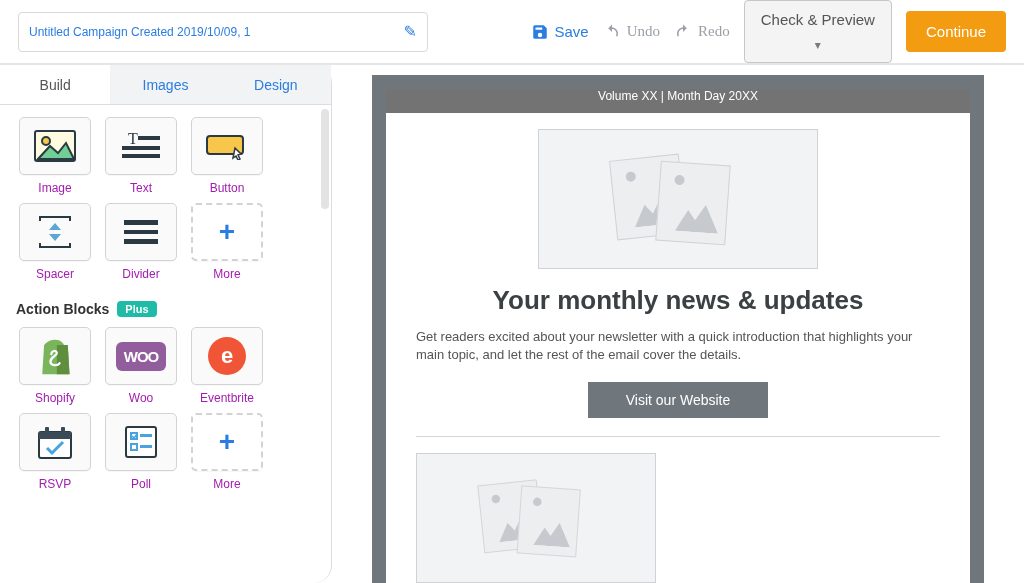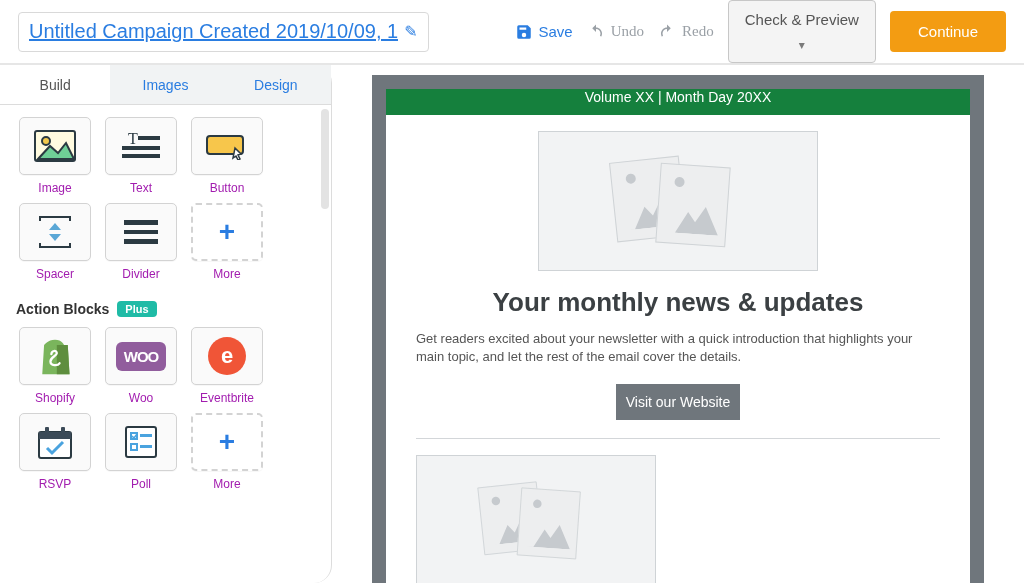--- a/index.html
+++ b/index.html
@@ -1,29 +1,29 @@
 <!DOCTYPE html>
 <html><head>
   <meta charset="utf-8">
   <style>
     * { margin: 0; padding: 0; box-sizing: border-box; }
     body { font-family: Arial, Helvetica, sans-serif; font-size: 14px; color: #333; background: #fff; width: 1024px; height: 583px; overflow: hidden; }
 
     
     .topbar { height: 64px; display: flex; align-items: center; border-bottom: 1px solid #e6e6e6; padding: 0 18px; gap: 14px; }
     .title-wrap { flex: 0 0 410px; height: 40px; border: 1px solid #d9d9d9; border-radius: 4px; display: flex; align-items: center; padding: 0 10px; background: #fff; }
-    .title-text { flex: 1; color: #2a7de1; font-size: 20px; white-space: nowrap; overflow: hidden; text-overflow: ellipsis; text-decoration: underline; }
+    .title-text { flex: 1; color: #2a7de1; font-size: 12px; white-space: nowrap; overflow: hidden; text-overflow: ellipsis; }
     .pencil { color: #2a7de1; font-size: 16px; cursor: pointer; margin-left: 6px; }
     .spacer-flex { flex: 1; }
     .tbtn { display: inline-flex; align-items: center; gap: 6px; font-size: 15px; cursor: pointer; color: #2a7de1; }
     .tbtn.disabled { color: #9aa0a6; cursor: default; font-family: Liberation Serif, serif; }
     .tbtn svg, .tbtn .glyph { width: 18px; height: 18px; display: inline-block; }
     .check-preview { border: 1px solid #c7c7c7; background: #f4f4f4; border-radius: 4px; padding: 10px 16px; color: #555; display: inline-flex; align-items: center; gap: 10px; cursor: pointer; font-size: 15px; flex-direction: column; }
     .chev-down { font-size: 12px; color: #7a7a7a; }
-    .continue-btn { background: #f39c12; color: #fff; border-radius: 4px; padding: 12px 28px; font-size: 15px; cursor: pointer; border: none; }
+    .continue-btn { background: #f39c12; color: #fff; border-radius: 4px; padding: 12px 20px; font-size: 15px; cursor: pointer; border: none; }
 
     
     .main { display: flex; height: calc(583px - 64px); border-top: 1px solid #e6e6e6; }
     .sidebar { width: 332px; border-right: 1px solid #dcdcdc; display: flex; flex-direction: column; border-radius: 18px; }
     .tabs { display: flex; height: 40px; border-bottom: 1px solid #dcdcdc; }
     .tab { flex: 1; display: flex; align-items: center; justify-content: center; font-size: 14px; cursor: pointer; }
     .tab.active { color: #555; background: #fff; }
     .tab.inactive { color: #2a7de1; background: #f1f3f4; }
 
     .blocks-scroll { overflow-y: auto; position: relative; padding: 12px 16px; }
@@ -38,25 +38,25 @@
     .section-heading { font-weight: bold; font-size: 14px; margin: 20px 0 10px 0; display: flex; align-items: center; gap: 8px; }
     .plus-badge { background: #1fbba6; color: #fff; font-size: 11px; font-weight: bold; padding: 2px 8px; border-radius: 4px; }
 
     .shopify-bag { width: 38px; height: 40px; }
     .woo-badge { background: #915d9d; color: #fff; font-weight: bold; border-radius: 6px; padding: 6px 8px; font-size: 15px; letter-spacing: -1px; }
     .eb-circle { width: 38px; height: 38px; border-radius: 50%; background: #f05537; color: #fff; display: flex; align-items: center; justify-content: center; font-size: 22px; font-weight: bold; }
 
     
     .canvas { flex: 1; background: #fff; padding: 10px 36px; overflow-y: auto; }
     .email-frame { width: 612px; margin: 0 auto; border: 14px solid #6f767c; background: #fff; }
-    .volume-bar { background: #15803d; color: #fff; text-align: center; font-size: 14px; padding: 0 0 10px 0; }
+    .volume-bar { background: #737373; color: #fff; text-align: center; font-size: 12px; padding: 0 0 10px 0; }
     .img-ph { border: 1px solid #cfd3d6; background: #f2f3f4; margin: 16px auto; padding: 8px; width: 280px; height: 140px; display: flex; align-items: center; justify-content: center; position: relative; }
     .newsletter-h { text-align: center; font-size: 26px; color: #3b4043; font-weight: bold; margin: 16px 30px 12px; }
     .intro-p { font-size: 13px; color: #555; line-height: 1.4; margin: 0 30px; }
-    .visit-btn { display: block; width: 124px; text-align: center; background: #6f767c; color: #fff; font-size: 14px; padding: 10px 0; margin: 18px auto; cursor: pointer; }
+    .visit-btn { display: block; width: 180px; text-align: center; background: #6f767c; color: #fff; font-size: 14px; padding: 10px 0; margin: 18px auto; cursor: pointer; }
     .divider-line { border: none; border-top: 1px solid #d3d6d9; margin: 4px 30px 16px; }
     .two-col { display: flex; gap: 20px; margin: 0 30px; }
     .col-left { flex: 1; }
     .events-h { font-size: 17px; color: #3c4145; font-weight: bold; margin-bottom: 12px; }
     .events-p { font-size: 12px; color: #555; line-height: 1.5; }
     .link-a { color: #2a7de1; font-size: 12px; text-decoration: underline; display: inline-block; margin-top: 10px; cursor: pointer; }
     .img-ph-sm { border: 1px solid #cfd3d6; background: #f2f3f4; width: 240px; height: 130px; display: flex; align-items: center; justify-content: center; }
 
     .ph-photos { position: relative; width: 130px; height: 100px; }
     .ph-card { position: absolute; width: 70px; height: 80px; background: #edeeef; border: 1px solid #cfd3d6; }

